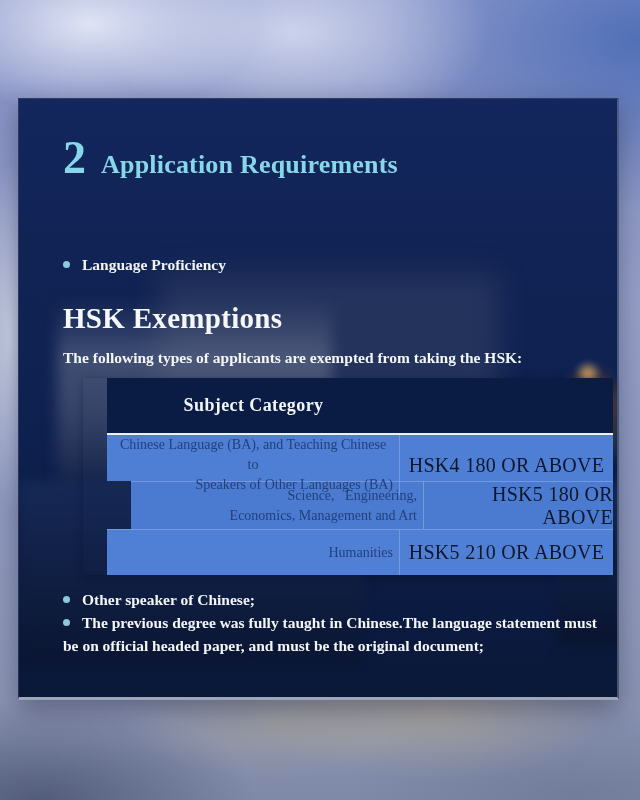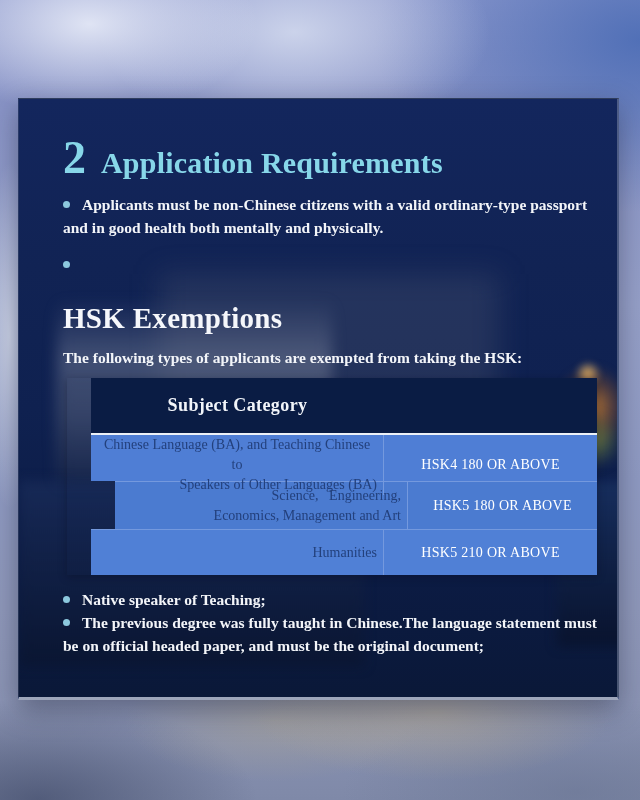--- a/index.html
+++ b/index.html
@@ -55,38 +55,38 @@
   .ph-water-right  { left:538px; top:382px; width:85px; height:165px;
                   background:linear-gradient(180deg, rgba(32,62,112,.5), rgba(8,16,38,.65));
                   filter:blur(6px); }
 
   .content { position:absolute; left:0; top:0; right:0; bottom:0; }
   .abs { position:absolute; }
 
   
   .title-row { left:44px; top:36px; display:flex; align-items:baseline; }
   .sec-num   { font-size:46px; font-weight:bold; color:#87d7e9; line-height:1; }
-  .sec-title { font-size:30px; font-weight:bold; color:#87d7e9; margin-left:15px; letter-spacing:.2px; }
+  .sec-title { font-size:26px; font-weight:bold; color:#87d7e9; margin-left:15px; letter-spacing:.2px; }
 
   .body-text { color:#f3f5f9; font-weight:bold; font-size:15.5px; line-height:23px; }
   .p-intro    { left:44px; top:94px;  width:545px; }
   .p-lang     { left:44px; top:154px; width:545px; }
   .p-langnote { left:44px; top:177px; width:545px; }
   .h-exempt   { left:44px; top:203px; font-size:29px; font-weight:bold; color:#f5f7fb; letter-spacing:.3px;text-align:right; }
   .p-follow   { left:44px; top:247px; width:545px; }
   .p-native   { left:44px; top:489px; width:545px; }
   .p-degree   { left:44px; top:512px; width:545px; }
 
   .dot {
     display:inline-block; width:7px; height:7px; border-radius:50%;
     background:#8cc8de; margin-right:12px; vertical-align:2px;
   }
 
   
-  .hsk-table { left:48px; top:279px; width:506px;
+  .hsk-table { left:64px; top:279px; width:506px;
     box-shadow:0 2px 8px rgba(8,12,28,.35);padding-left:24px; }
   .t-header {
     display:grid; grid-template-columns:293px 1fr; height:55px;
     background:#0a1c44; border-bottom:2px solid #edf1f7;
   }
   .t-hcell {
     display:flex; align-items:center; justify-content:center;
     color:#f2f5fa; font-weight:bold; font-size:18px; letter-spacing:.4px;
   }
   .t-row { display:grid; grid-template-columns:293px 1fr; background:#4e7dd3; }
@@ -95,21 +95,21 @@
   .t-row.r3 { height:45px; background:#5080d6; border-top:1px solid #7499de; }
   .t-cell-subject {
     border-right:1px solid #7499de;
     display:flex; flex-direction:column; justify-content:center; align-items:flex-end;
     text-align:center; color:#23407c; font-size:14px; line-height:20px; padding:0 6px;
     box-sizing:border-box;
   }
   .t-cell-subject span:empty { display:none; }
   .t-cell-req {
     display:flex; align-items:center; justify-content:center;
-    color:#ffffff; font-size:14px; letter-spacing:.3px;text-align:right;
+    color:#0f172a; font-size:20px; letter-spacing:.3px;text-align:right;
   }
 </style>
 </head>
 <body>
 
 <div class="page">
 
   <div class="panel">
 
     <div class="photo-layer">
@@ -122,26 +122,23 @@
       <div class="ph ph-water-right"></div>
     </div>
 
     <div class="content">
 
       <div class="abs title-row">
         <span class="sec-num">2</span>
         <span class="sec-title">Application Requirements</span>
       </div>
 
-      <div class="abs body-text p-intro">
-        <span class="dot"></span><span>Applicants must be non-Chinese citizens with a valid ordinary-type passport and in good health both mentally and physically.</span>
-      </div>
 
       <div class="abs body-text p-lang">
-        <span class="dot"></span>
+        <span class="dot"></span><span>Language Proficiency</span>
       </div>
 
 
       <div class="abs h-exempt">HSK Exemptions</div>
 
       <div class="abs body-text p-follow">The following types of applicants are exempted from taking the HSK:</div>
 
       <div class="abs hsk-table">
         <div class="t-header">
           <div class="t-hcell">Subject Category</div>
@@ -166,21 +163,21 @@
         <div class="t-row r3">
           <div class="t-cell-subject">
             <span>Humanities</span>
 
           </div>
           <div class="t-cell-req">HSK5 210 OR ABOVE</div>
         </div>
       </div>
 
       <div class="abs body-text p-native">
-        <span class="dot"></span><span>Native speaker of Teaching;</span>
+        <span class="dot"></span><span>Other speaker of Chinese;</span>
       </div>
 
       <div class="abs body-text p-degree">
         <span class="dot"></span><span>The previous degree was fully taught in Chinese.The language statement must be on official headed paper, and must be the original document;</span>
       </div>
 
     </div>
   </div>
 </div>
 

